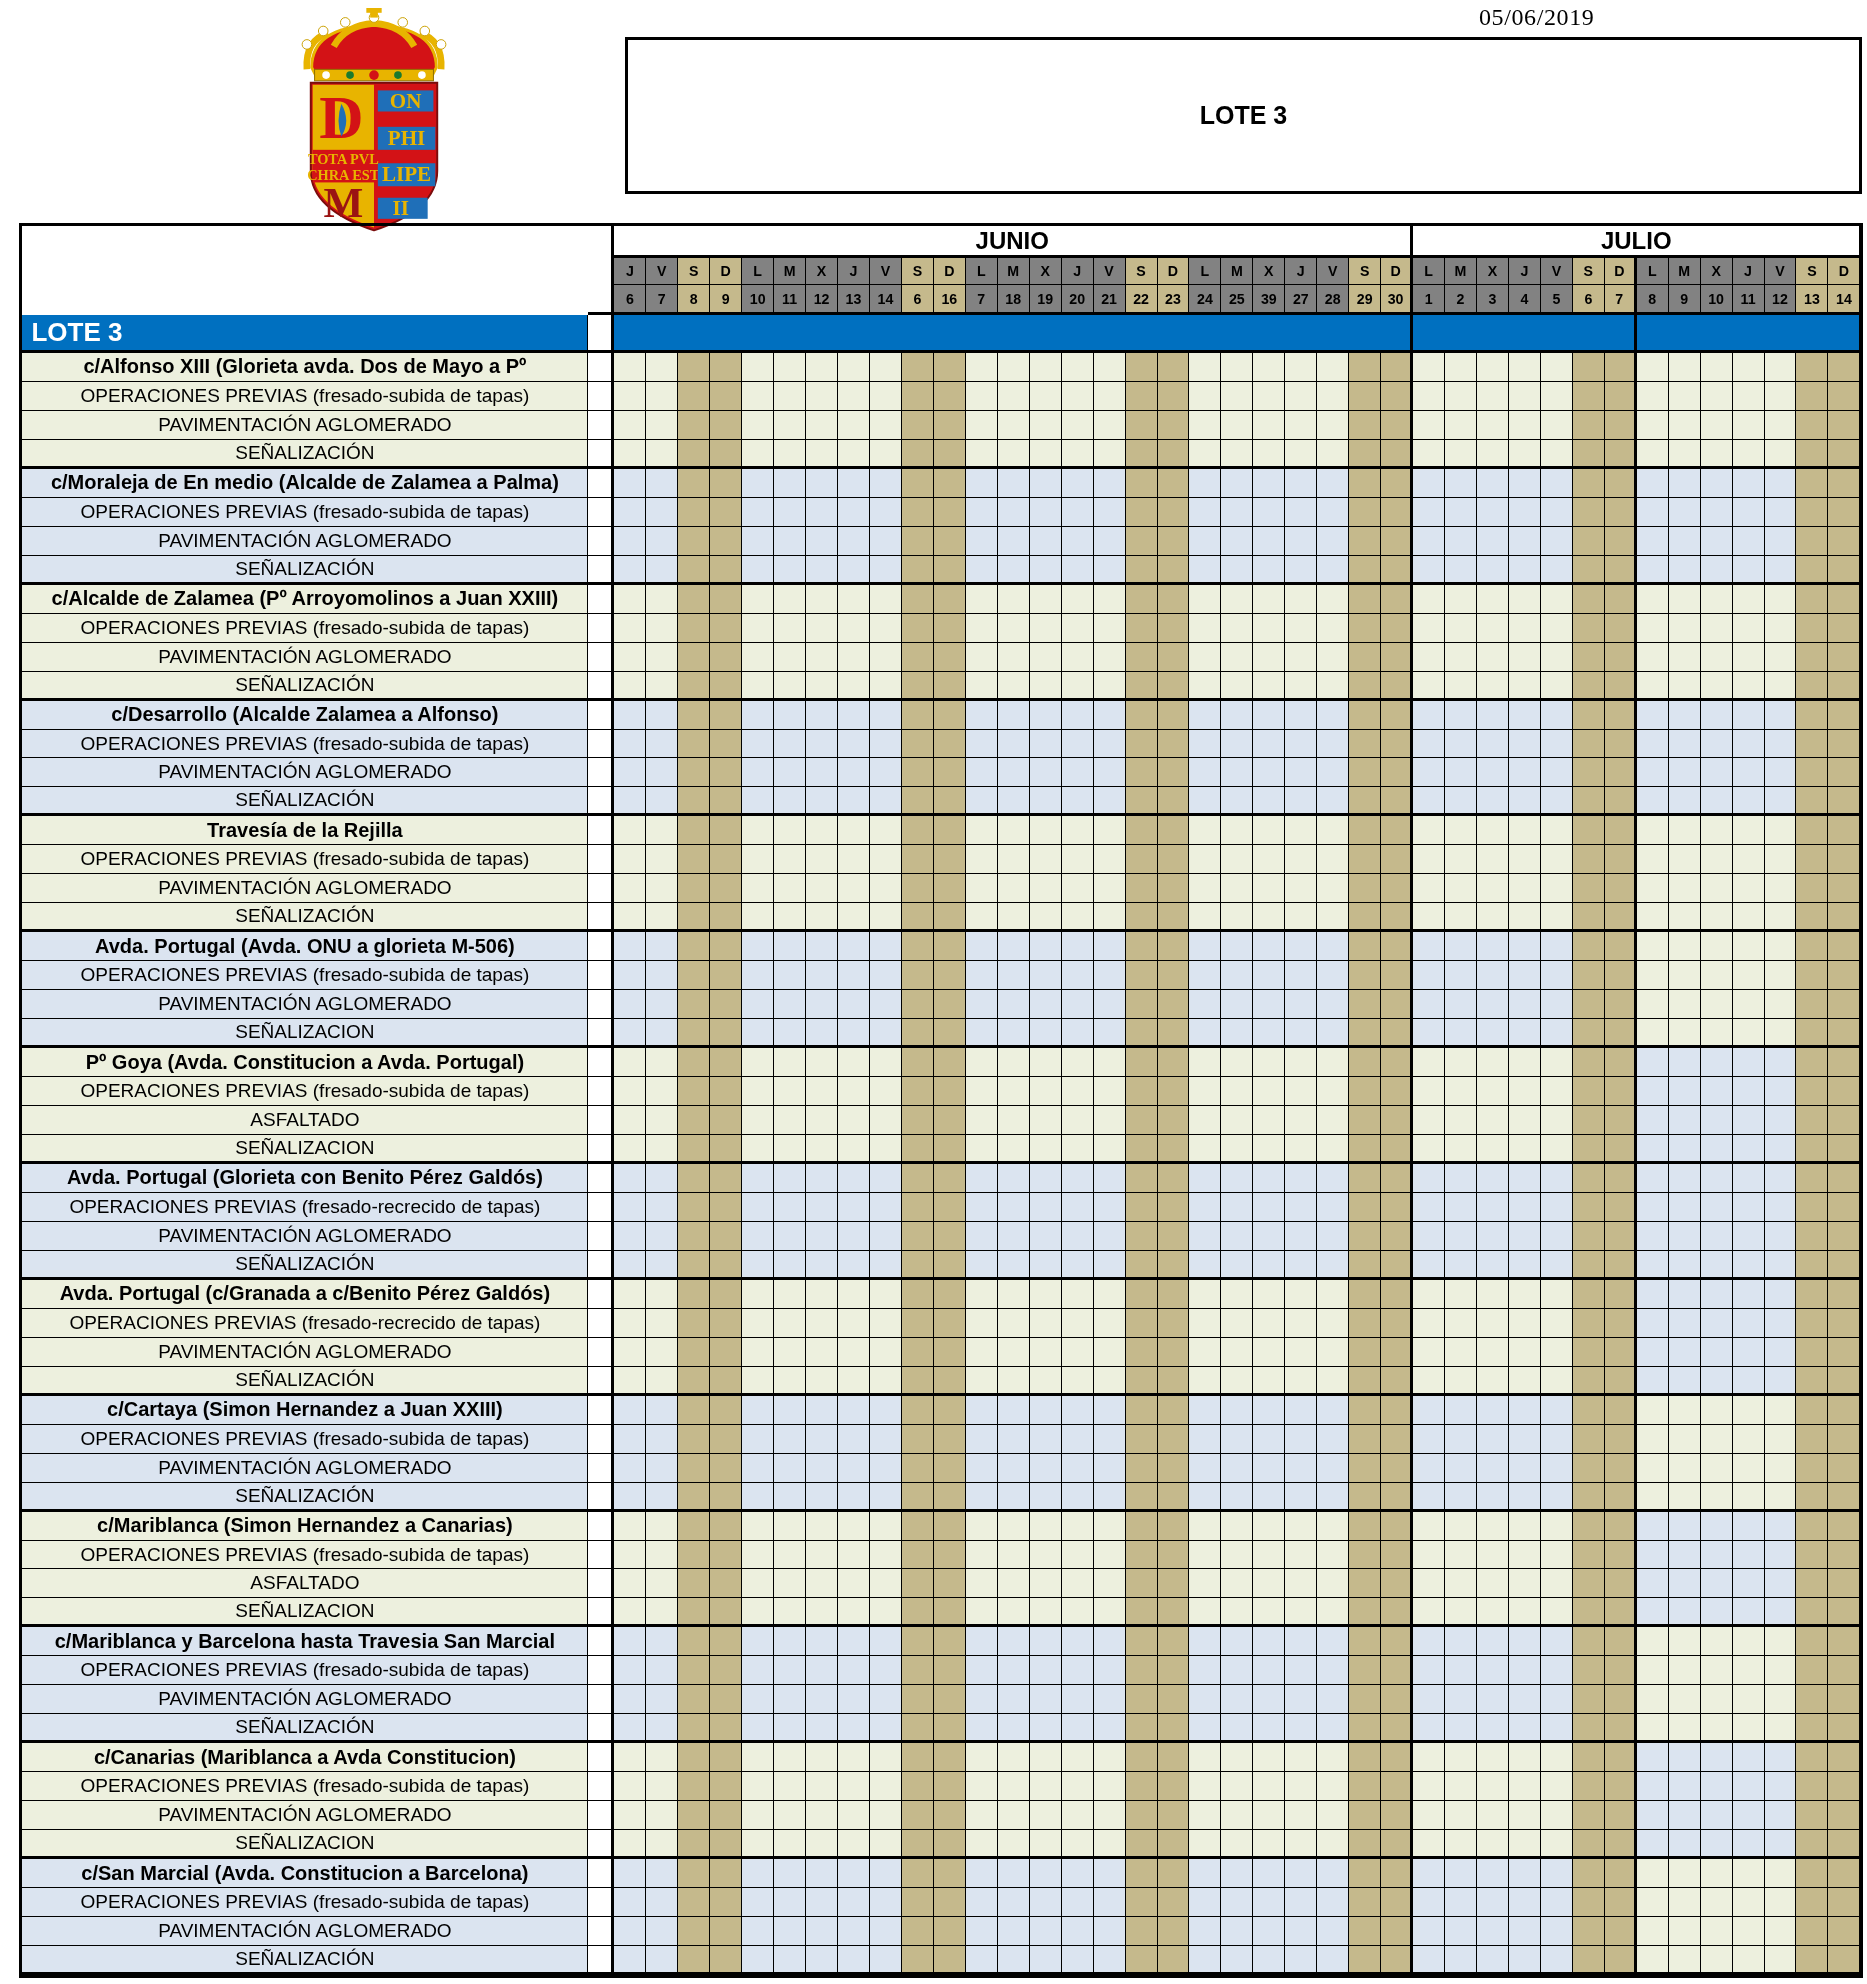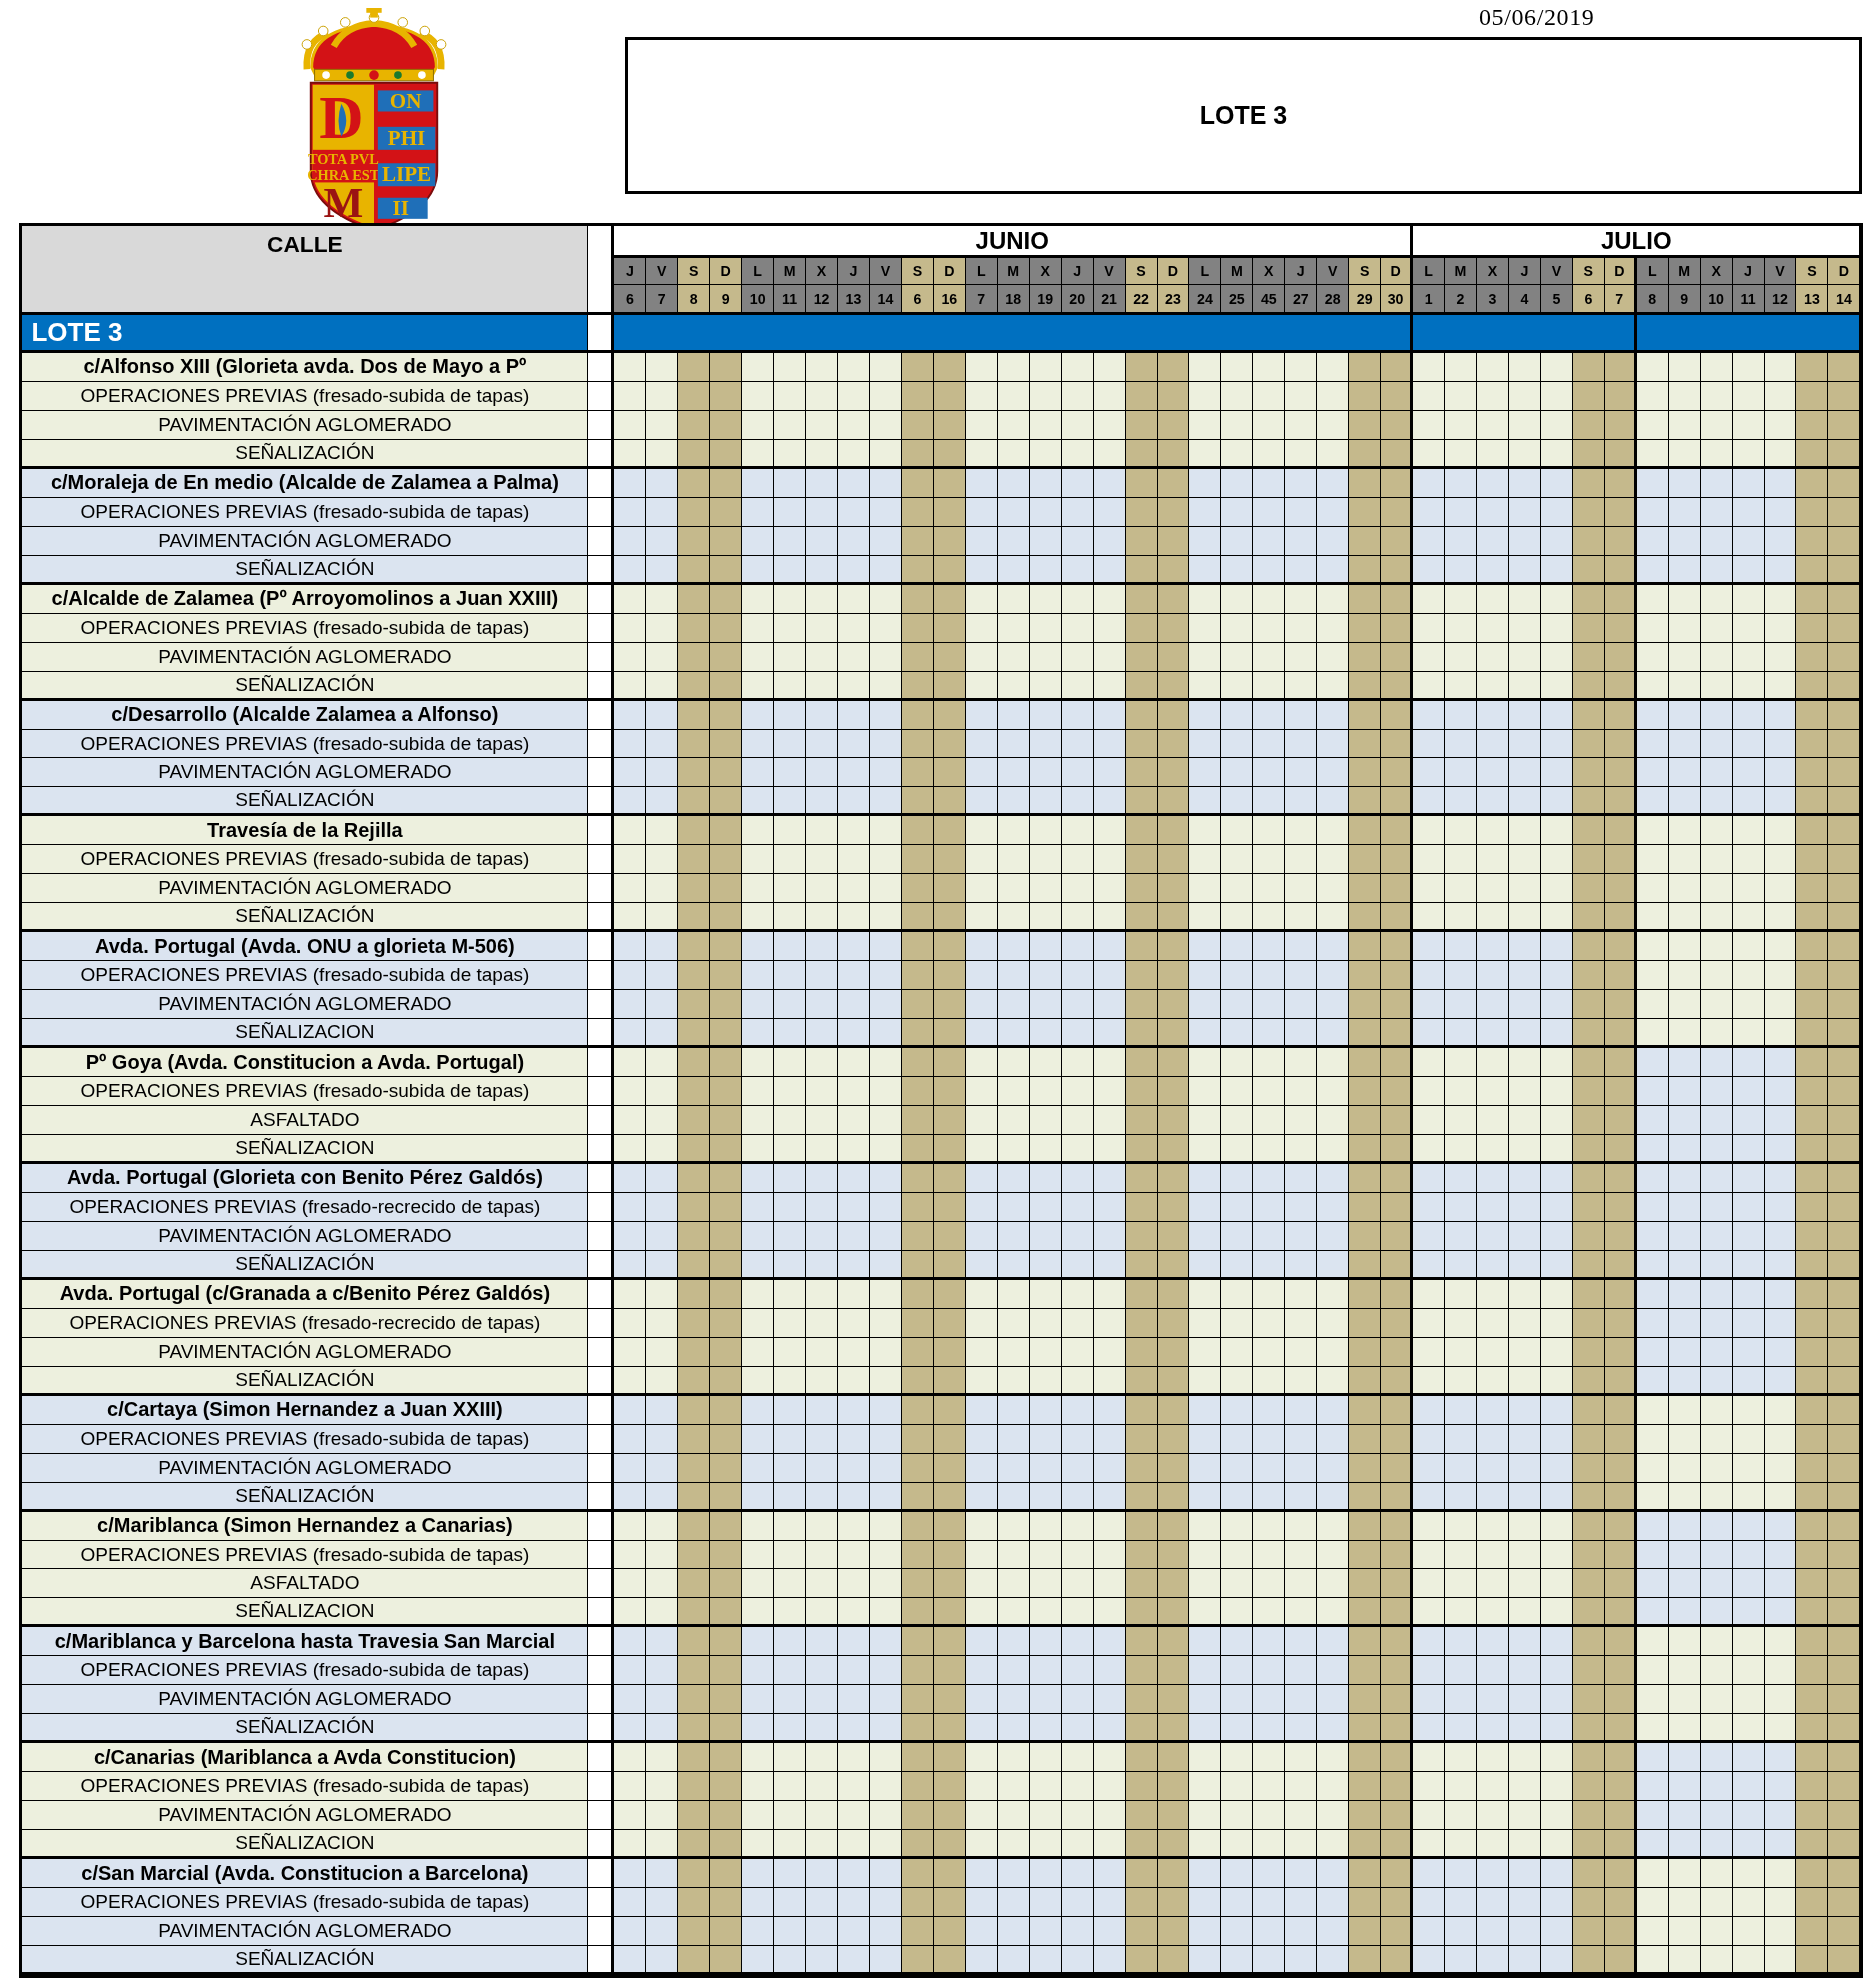--- a/index.html
+++ b/index.html
@@ -74,21 +74,20 @@
       <rect x="104" y="198" width="52" height="22" fill="#1F6FB8"></rect>
       <text x="128" y="216" font-family="Liberation Serif, serif" font-size="22" font-weight="bold" fill="#E8B400" text-anchor="middle">II</text>
     </g>
   </svg>
 
   <div class="titlebox">
     <div class="t2">LOTE 3</div>
   </div>
 
   <div class="grid" id="grid">
-      <div class="c calle tB" style="grid-area: 1 / 1 / span 3; background: rgb(217, 217, 217);">CALLE</div>
       <div class="c tR tB" style="grid-area: 1 / 2 / span 3; background: rgb(255, 255, 255);"></div>
       <div class="c month tR tB" style="grid-area: 1 / 3 / auto / span 25; background: rgb(255, 255, 255);">JUNIO</div>
       <div class="c month tB" style="grid-area: 1 / 28 / auto / span 14; background: rgb(255, 255, 255);">JULIO</div>
       <div class="c dow" style="grid-area: 2 / 3; background: rgb(130, 130, 130);">J</div>
       <div class="c num tB" style="grid-area: 3 / 3; background: rgb(130, 130, 130);">6</div>
       <div class="c dow" style="grid-area: 2 / 4; background: rgb(130, 130, 130);">V</div>
       <div class="c num tB" style="grid-area: 3 / 4; background: rgb(130, 130, 130);">7</div>
       <div class="c dow" style="grid-area: 2 / 5; background: rgb(197, 185, 140);">S</div>
       <div class="c num tB" style="grid-area: 3 / 5; background: rgb(197, 185, 140);">8</div>
       <div class="c dow" style="grid-area: 2 / 6; background: rgb(197, 185, 140);">D</div>
@@ -119,21 +118,21 @@
       <div class="c num tB" style="grid-area: 3 / 18; background: rgb(130, 130, 130);">21</div>
       <div class="c dow" style="grid-area: 2 / 19; background: rgb(197, 185, 140);">S</div>
       <div class="c num tB" style="grid-area: 3 / 19; background: rgb(197, 185, 140);">22</div>
       <div class="c dow" style="grid-area: 2 / 20; background: rgb(197, 185, 140);">D</div>
       <div class="c num tB" style="grid-area: 3 / 20; background: rgb(197, 185, 140);">23</div>
       <div class="c dow" style="grid-area: 2 / 21; background: rgb(130, 130, 130);">L</div>
       <div class="c num tB" style="grid-area: 3 / 21; background: rgb(130, 130, 130);">24</div>
       <div class="c dow" style="grid-area: 2 / 22; background: rgb(130, 130, 130);">M</div>
       <div class="c num tB" style="grid-area: 3 / 22; background: rgb(130, 130, 130);">25</div>
       <div class="c dow" style="grid-area: 2 / 23; background: rgb(130, 130, 130);">X</div>
-      <div class="c num tB" style="grid-area: 3 / 23; background: rgb(130, 130, 130);">45</div>
+      <div class="c num tB" style="grid-area: 3 / 23; background: rgb(130, 130, 130);">39</div>
       <div class="c dow" style="grid-area: 2 / 24; background: rgb(130, 130, 130);">J</div>
       <div class="c num tB" style="grid-area: 3 / 24; background: rgb(130, 130, 130);">27</div>
       <div class="c dow" style="grid-area: 2 / 25; background: rgb(130, 130, 130);">V</div>
       <div class="c num tB" style="grid-area: 3 / 25; background: rgb(130, 130, 130);">28</div>
       <div class="c dow" style="grid-area: 2 / 26; background: rgb(197, 185, 140);">S</div>
       <div class="c num tB" style="grid-area: 3 / 26; background: rgb(197, 185, 140);">29</div>
       <div class="c dow tR" style="grid-area: 2 / 27; background: rgb(197, 185, 140);">D</div>
       <div class="c num tB tR" style="grid-area: 3 / 27; background: rgb(197, 185, 140);">30</div>
       <div class="c dow" style="grid-area: 2 / 28; background: rgb(130, 130, 130);">L</div>
       <div class="c num tB" style="grid-area: 3 / 28; background: rgb(130, 130, 130);">1</div>

